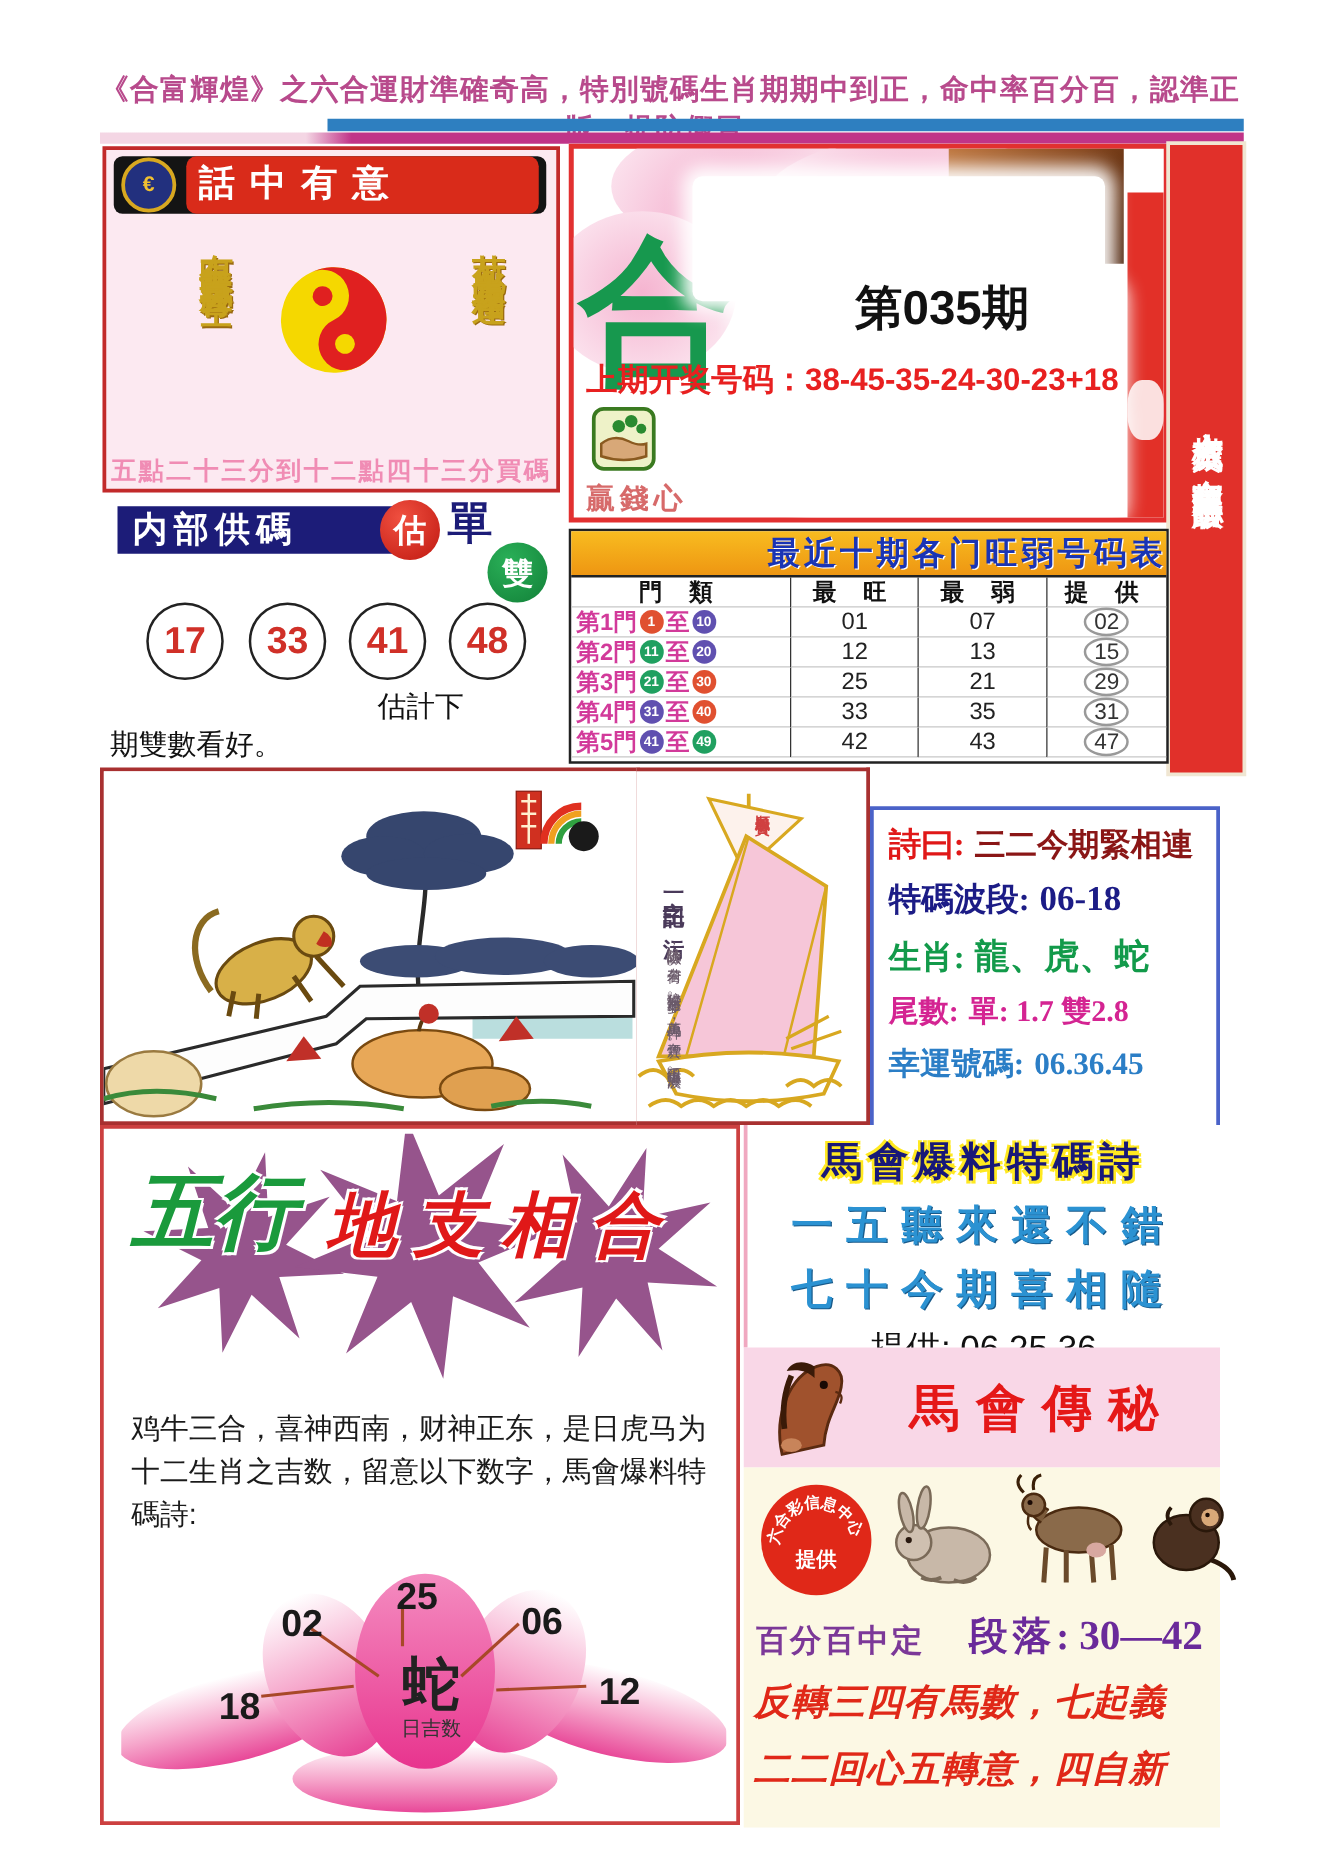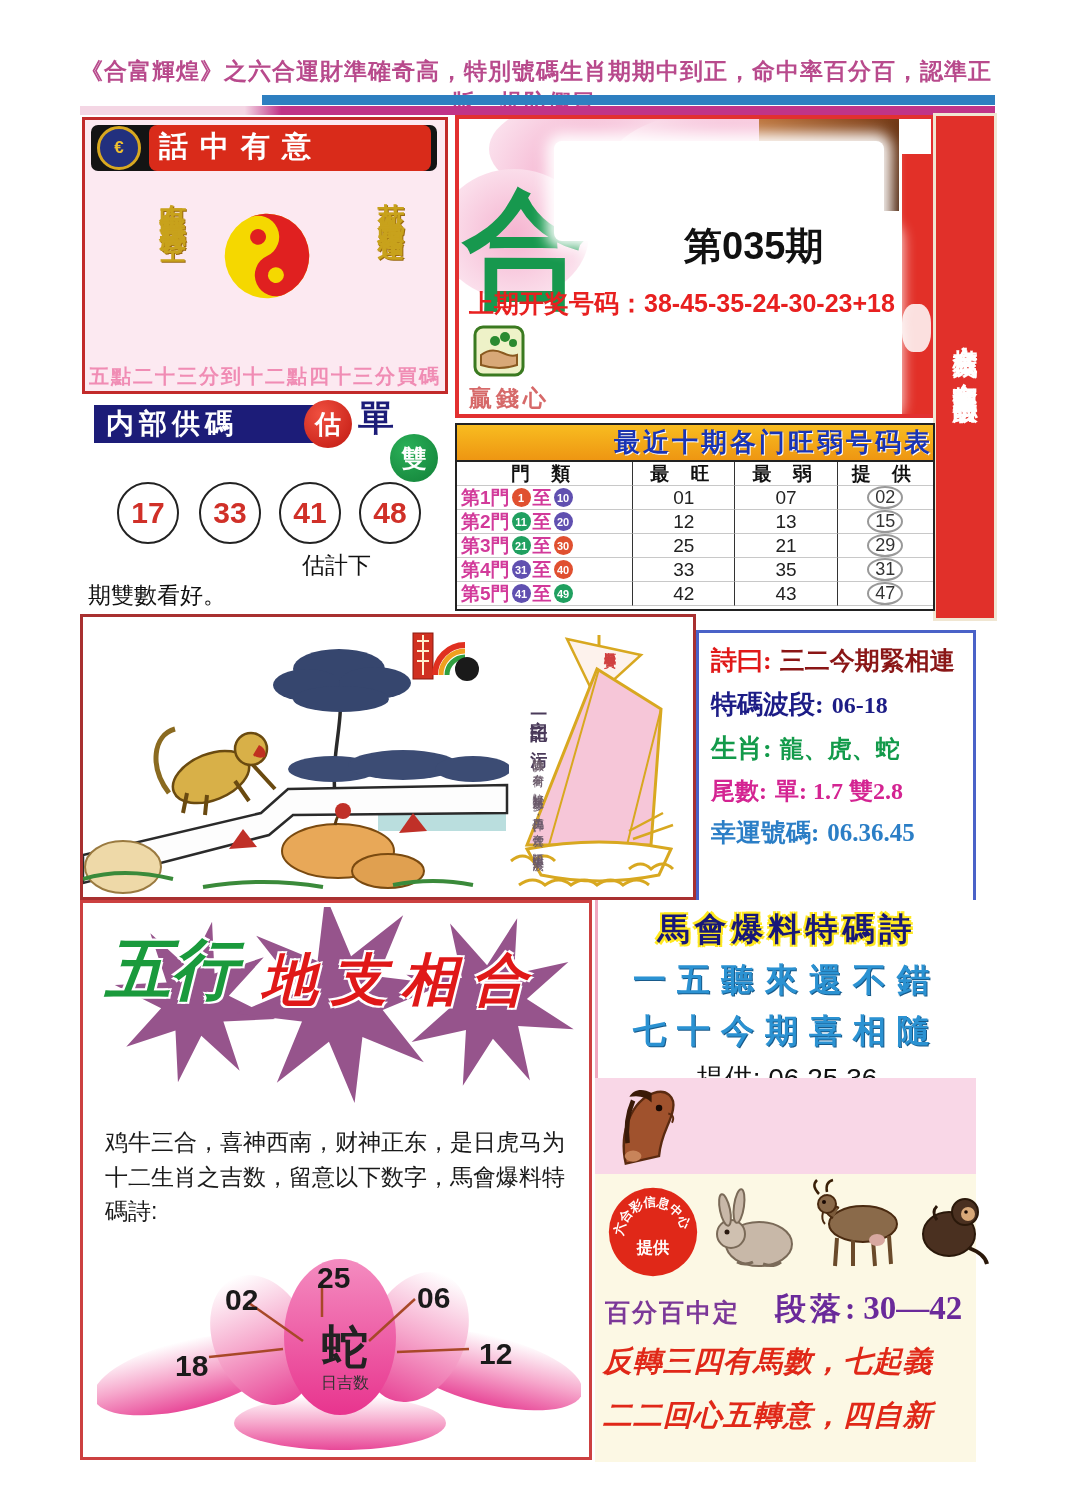--- a/index.html
+++ b/index.html
@@ -99,25 +99,25 @@
   
   .monkey-box{position:absolute;left:80px;top:614px;width:432px;height:286px;background:#fff;
               border:3px solid #a83030;box-sizing:border-box;}
   .sail-box{position:absolute;left:509px;top:614px;width:187px;height:286px;background:#fff;
               border:3px solid #a83030;border-left:none;box-sizing:border-box;}
   .sail-flag-text{position:absolute;left:92px;top:26px;writing-mode:vertical-rl;color:#d04040;
               font-size:12px;font-weight:bold;letter-spacing:1px;}
   .sail-verse{position:absolute;left:16px;top:88px;height:175px;writing-mode:vertical-rl;color:#6a5a6a;
               font-size:11.5px;line-height:1.55;letter-spacing:1px;}
   .sail-verse .headline{font-size:17px;font-weight:bold;color:#4a3a5a;letter-spacing:3px;margin-bottom:4px;}
-  .poem-panel{position:absolute;left:696px;top:630px;width:280px;height:286px;background:#fff;
+  .poem-panel{position:absolute;left:696px;top:645px;width:280px;height:286px;background:#fff;
               border:3px solid #4a62c8;box-sizing:border-box;padding:10px 10px 0 12px;}
   .pp-line{display:flex;align-items:baseline;gap:8px;margin-bottom:9px;font-family:"Liberation Serif",serif;font-weight:bold;}
   .pp-label{font-size:26px;flex:none;}
-  .pp-value{font-size:24px;}
+  .pp-value{font-size:28px;}
   .l0 .pp-label{color:#e01818}.l0 .pp-value{color:#8a1616;font-size:25px;}
   .l1 .pp-label,.l1 .pp-value{color:#1c1c86}
   .l2 .pp-label,.l2 .pp-value{color:#129a4a}
   .l3 .pp-label,.l3 .pp-value{color:#d42492;font-size:24px;}
   .l4 .pp-label{color:#9a1a1a}.l4 .pp-value{color:#e01818;font-size:27px;}
   .l5 .pp-label,.l5 .pp-value{color:#2b7ec6;font-size:25px;}
 
   
   .wuxing-box{position:absolute;left:80px;top:900px;width:512px;height:560px;background:#fff;
               border:3px solid #cc4040;box-sizing:border-box;}
@@ -442,20 +442,21 @@
 
   <div class="chuanmi">
     <svg width="88" height="88" viewBox="0 0 90 95">
       <path d="M22 88 C14 52 30 20 52 12 C66 7 76 16 73 30 C70 46 60 56 58 80 Z" fill="#a0522d" stroke="#5a2a10" stroke-width="2.5"></path>
       <path d="M50 12 C40 6 30 8 26 16 C36 14 44 16 50 22 Z" fill="#3a1a08"></path>
       <path d="M30 20 C24 34 22 50 24 66" stroke="#3a1a08" stroke-width="5" fill="none"></path>
       <circle cx="58" cy="28" r="3.5" fill="#1a0a04"></circle>
       <path d="M68 34 q8 2 4 10" stroke="#5a2a10" stroke-width="2" fill="none"></path>
       <ellipse cx="30" cy="80" rx="9" ry="6" fill="#c8845a"></ellipse>
     </svg>
+    <div class="cm-title">馬會傳秘</div>
   </div>
 
   <div class="cream">
     <svg class="stamp" width="96" height="96" viewBox="0 0 100 100">
       <circle cx="50" cy="50" r="46" fill="#e02818"></circle>
       <defs>
           <path id="stampArc" d="M19 54 A31 31 0 1 1 81 54" fill="none"></path>
         </defs>
       <text font-size="13" fill="#ffffff" font-weight="bold">
         <textPath href="#stampArc">六合彩信息中心</textPath>

